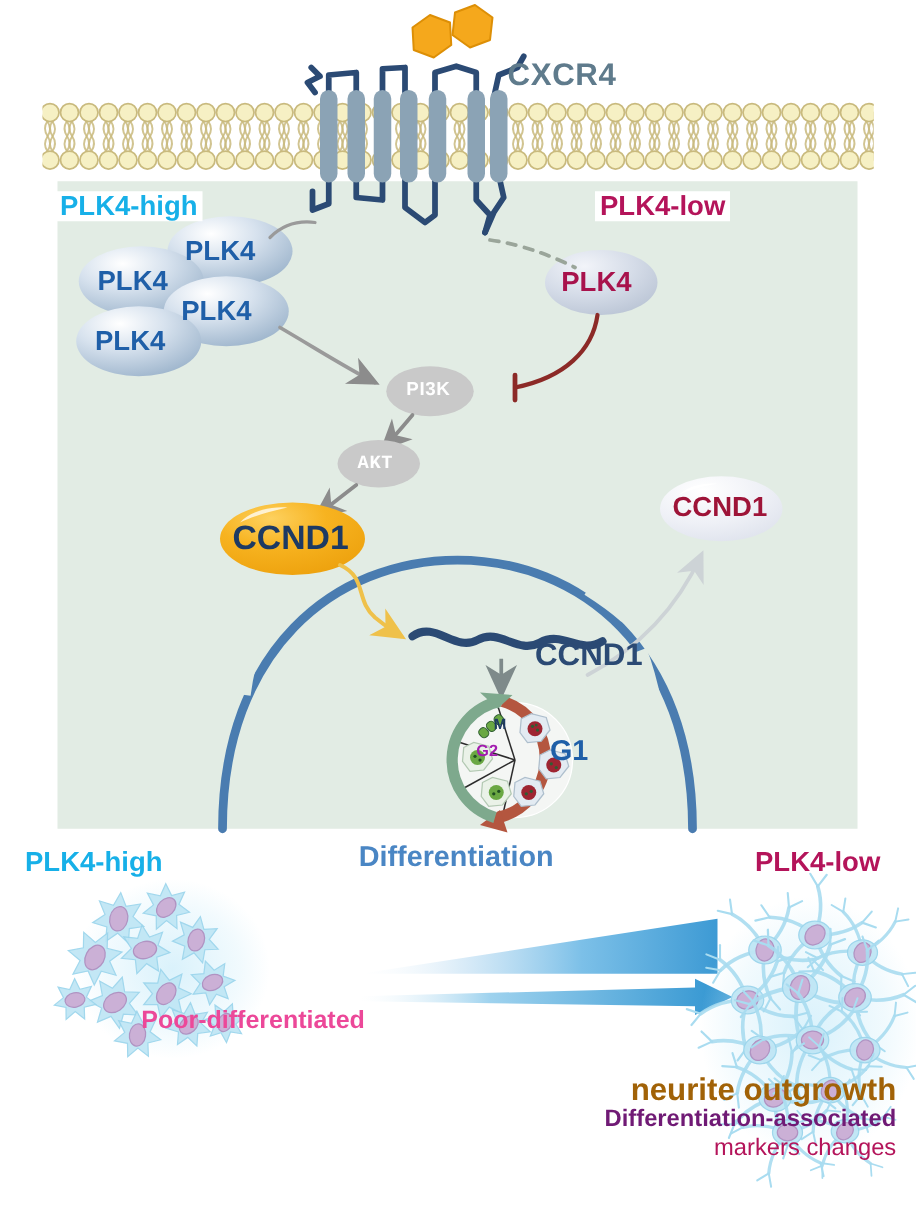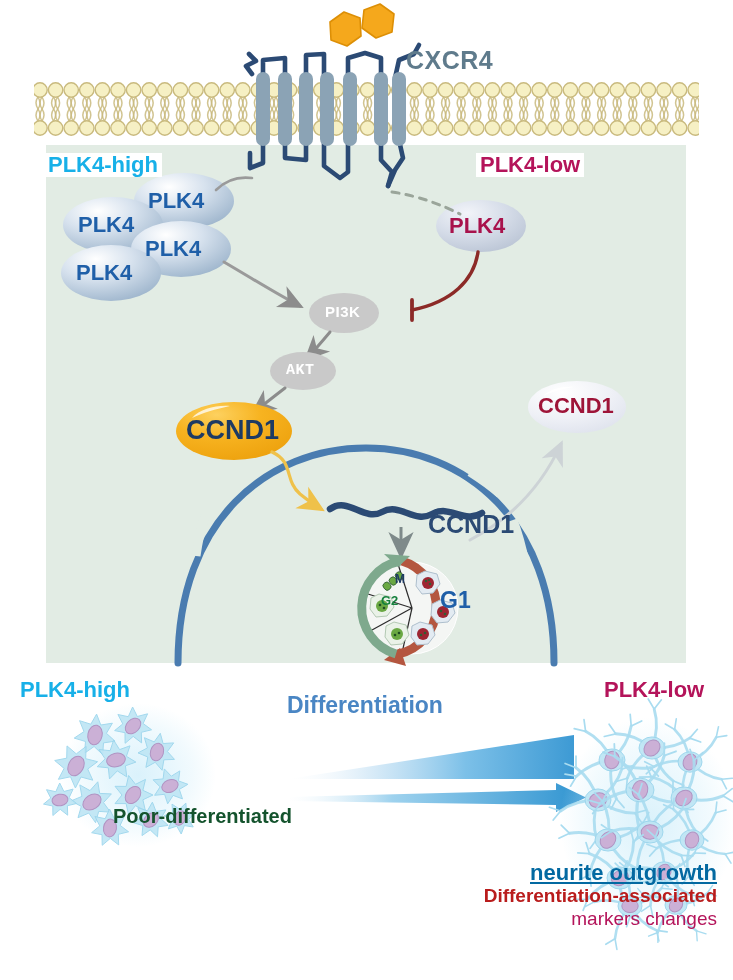--- a/index.html
+++ b/index.html
@@ -782,28 +782,28 @@
   <div class="txt" style="left:286px;top:363px;font-size:15px;color:#ffffff;letter-spacing:.5px;font-family:Liberation Mono, monospace;">AKT</div>
 
   <div class="txt" style="left:186px;top:417px;font-size:27px;color:#1d3a63;">CCND1</div>
 
   <div class="txt" style="left:538px;top:395px;font-size:22px;color:#9e1438;">CCND1</div>
 
   <div class="txt" style="left:428px;top:512px;font-size:25px;color:#2b4a74;">CCND1</div>
 
   <div class="txt" style="left:440px;top:589px;font-size:23px;color:#1f5fa8;">G1</div>
   <div class="txt" style="left:395px;top:573px;font-size:12px;color:#1d3a63;">M</div>
-  <div class="txt" style="left:381px;top:594px;font-size:13px;color:#15803d;">G2</div>
+  <div class="txt" style="left:381px;top:594px;font-size:13px;color:#a21caf;">G2</div>
 
   <div class="txt" style="left:20px;top:679px;font-size:22px;color:#17b0e8;">PLK4-high</div>
   <div class="txt" style="left:604px;top:679px;font-size:22px;color:#b4145a;">PLK4-low</div>
 
-  <div class="txt" style="left:287px;top:694px;font-size:23px;color:#4a86c4;">Differentiation</div>
-
-  <div class="txt" style="left:113px;top:806px;font-size:20px;color:#14532d;">Poor-differentiated</div>
+  <div class="txt" style="left:287px;top:674px;font-size:23px;color:#4a86c4;">Differentiation</div>
+
+  <div class="txt" style="left:113px;top:806px;font-size:20px;color:#ec4899;">Poor-differentiated</div>
 
   <div class="abs" style="left:333px;top:861px;width:384px;text-align:right;">
-    <div style="font-size:22px;font-weight:bold;color:#0369a1;line-height:23px;text-decoration:underline;">neurite outgrowth</div>
-    <div style="font-size:19px;font-weight:bold;color:#b91c1c;line-height:23px;">Differentiation-associated</div>
+    <div style="font-size:25px;font-weight:bold;color:#a16207;line-height:23px;">neurite outgrowth</div>
+    <div style="font-size:19px;font-weight:bold;color:#701a75;line-height:23px;">Differentiation-associated</div>
     <div style="font-size:19px;font-weight:normal;color:#b4145a;line-height:23px;">markers changes</div>
   </div>
 
 </div>
 
 </body></html>

